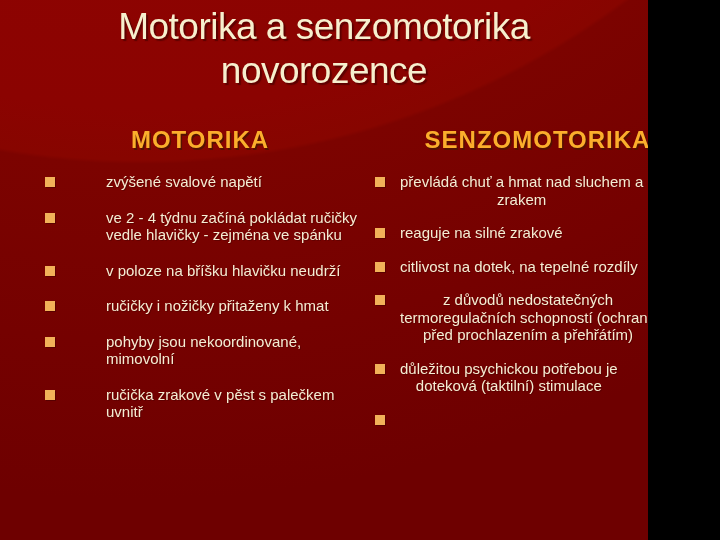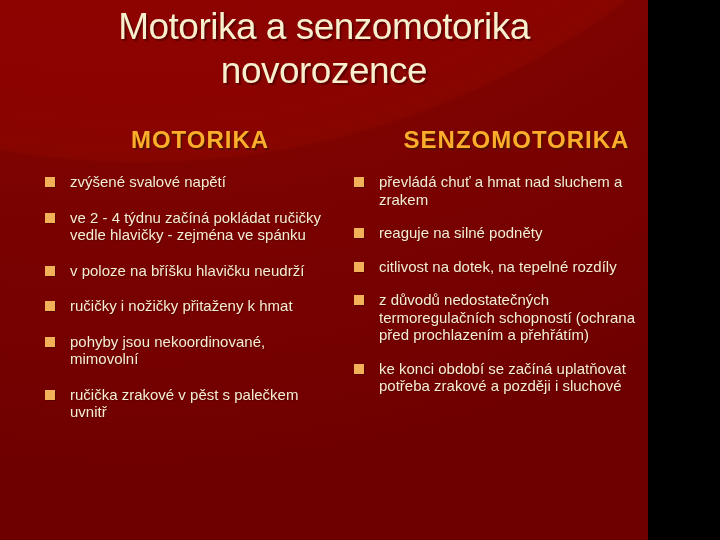--- a/index.html
+++ b/index.html
@@ -35,42 +35,42 @@
     line-height: 44px;
     white-space: pre-line;
     color: var(--title-text, #F7EFCE);
     text-shadow: 2px 2px 1px rgba(55, 0, 0, 0.55);
   }
   .col {
     position: absolute;
     top: 128px;
   }
   .col-left  { left: 40px;  width: 320px; }
-  .col-right { left: 349px; width: 335px; }
+  .col-right { left: 370px; width: 335px; }
   .col-header {
     margin: 0 0 22px 0;
     text-align: center;
     font-size: 24px;
     font-weight: 700;
     letter-spacing: 1px;
     line-height: 23px;
     color: var(--header-text, #FBAE2C);
     text-shadow: 1.5px 1.5px 0 #541100;
   }
   .bullet-list {
     margin: 0;
     padding: 0;
     list-style: none;
   }
   .item {
     display: flex;
     align-items: flex-start;
   }
-  .col-left  .item { margin-bottom: 18px; }
-  .col-right .item { margin-bottom: 16px; }
+  .col-left  .item { margin-bottom: 18px; gap: 36px; }
+  .col-right .item { margin-bottom: 16px; text-align: center; }
   .bullet {
     flex: none;
     width: 10px;
     height: 10px;
     margin: 4px 0 0 5px;
     background: var(--bullet, #F2B159);
     box-shadow: 1px 1px 0 rgba(55, 0, 0, 0.45);
   }
   .item-text {
     margin-left: 15px;
@@ -125,33 +125,36 @@
   <section class="col col-right">
     <h2 class="col-header">SENZOMOTORIKA</h2>
     <ul class="bullet-list">
       <li class="item">
         <span class="bullet"></span>
         <span class="item-text">převládá chuť a hmat nad sluchem a
 zrakem</span>
       </li>
       <li class="item">
         <span class="bullet"></span>
-        <span class="item-text">reaguje na silné podněty</span>
+        <span class="item-text">reaguje na silné zrakové</span>
       </li>
       <li class="item">
         <span class="bullet"></span>
         <span class="item-text">citlivost na dotek, na tepelné rozdíly</span>
       </li>
       <li class="item">
         <span class="bullet"></span>
         <span class="item-text">z důvodů nedostatečných
 termoregulačních schopností (ochrana
 před prochlazením a přehřátím)</span>
       </li>
       <li class="item">
         <span class="bullet"></span>
-        <span class="item-text">ke konci období se začíná uplatňovat
-potřeba zrakové a později i sluchové</span>
+        <span class="item-text">důležitou psychickou potřebou je
+doteková (taktilní) stimulace</span>
+      </li>
+      <li class="item">
+        <span class="bullet"></span>
       </li>
     </ul>
   </section>
 
 </div>
 
 </body></html>

